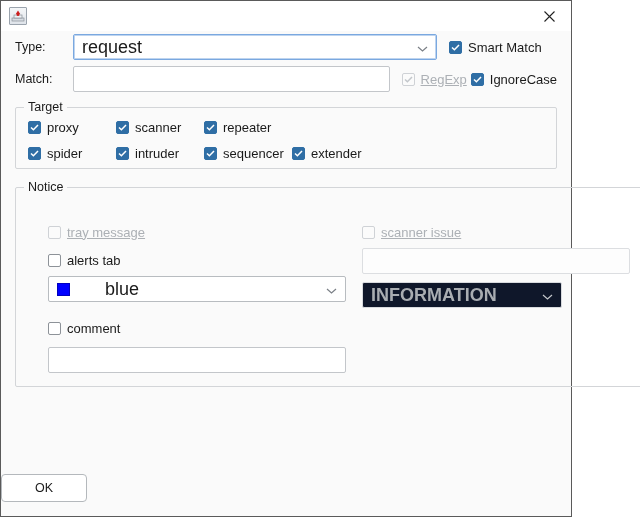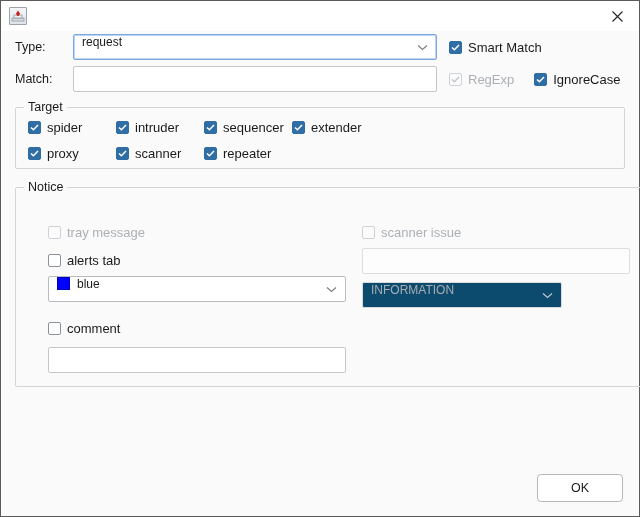--- a/index.html
+++ b/index.html
@@ -13,21 +13,21 @@
     font-size: 12.5px;
     color: #1a1a1a;
     background: #ffffff;
     overflow: hidden;
   }
 
   
   .window {
     position: absolute;
     left: 0; top: 0;
-    width: 640px;
+    width: 572px;
     height: 517px;
     box-sizing: border-box;
     border: 1px solid #5a5a5a;
     background: #fafafa;
     display: flex;
     flex-direction: column;
   }
 
   
   .titlebar {
@@ -88,43 +88,44 @@
 
   
   .combo {
     position: relative;
     box-sizing: border-box;
     height: 26px;
     background: #ffffff;
     border: 1px solid #b8bcc0;
     border-radius: 2px;
     display: flex;
-    align-items: flex-start;
+    align-items: center;
     padding: 0 24px 0 8px;
-    font-size: 12px;
+    font-size: 18px;
     color: #1a1a1a;
     cursor: pointer;
     user-select: none;
   }
   .combo.focused {
     border: 1px solid #7aa8e0;
     box-shadow: 0 0 0 1px #bed4ef inset;
   }
   .combo .chev {
     position: absolute;
     right: 8px;
     top: 50%;
     transform: translateY(-50%);
     pointer-events: none;
   }
   .combo.disabled {
-    background: #0c4a6e;
+    background: #0f172a;
     border: 1px solid #d8dade;
     color: #a9adb2;
     cursor: default;
+    font-weight: bold;
   }
 
   
   .textfield {
     box-sizing: border-box;
     height: 26px;
     background: #ffffff;
     border: 1px solid #c3c6ca;
     border-radius: 2px;
     padding: 0 6px;
@@ -171,21 +172,21 @@
     align-items: center;
     justify-content: center;
   }
   .cb.checked .box {
     background: #2f6ea5;
     border-color: #2f6ea5;
   }
   .cb.checked .box svg { display: block; }
   .cb .box svg { display: none; }
 
-  .cb.disabled { color: #acb0b5; cursor: default; }
+  .cb.disabled { color: #acb0b5; cursor: default; text-decoration: underline; }
   .cb.disabled .box { border-color: #cfd2d6; background: #fbfbfb; }
   .cb.disabled.checked .box {
     background: #fbfbfb;
     border-color: #cfd2d6;
   }
   .cb.disabled.checked .box svg path { stroke: #c2c6ca; }
 
   
   .group {
     position: relative;
@@ -229,33 +230,32 @@
     padding-left: 16px;
     box-sizing: border-box;
   }
   .notice-col-right {
     flex: 1;
     padding-right: 16px;
     box-sizing: border-box;
   }
   .n-row { height: 28px; display: flex; align-items: center; }
   .n-row.tall { height: 30px; }
-  .highlight-combo { width: 298px; }
+  .highlight-combo { width: 298px; gap: 28px; }
   .comment-field { width: 298px; margin-top: 5px; }
   .issue-field { width: 268px; }
   .issue-combo { width: 200px; }
 
   
   .footer {
     height: 56px;
     min-height: 56px;
     background: #fafafa;
     display: flex;
     align-items: center;
-    justify-content: flex-end;
     padding-right: 16px;
     gap: 14px;
     box-sizing: border-box;
   }
   .btn {
     width: 86px;
     height: 28px;
     background: #ffffff;
     border: 1px solid #b4b8bc;
     border-radius: 4px;
@@ -324,93 +324,93 @@
       <input class="textfield match-field" type="text" value="" style="">
       <div class="right-opts">
         <label class="cb checked disabled">
           <span class="box">
             <svg width="9" height="7" viewBox="0 0 9 7">
               <path d="M1 3.5 L3.4 5.8 L8 1" stroke="#c2c6ca" stroke-width="1.5" fill="none"></path>
             </svg>
           </span>
           <span>RegExp</span>
         </label>
-        <label class="cb checked" style="margin-left:20px">
+        <label class="cb checked" style="margin-left:4px">
           <span class="box">
             <svg width="9" height="7" viewBox="0 0 9 7">
               <path d="M1 3.5 L3.4 5.8 L8 1" stroke="#ffffff" stroke-width="1.5" fill="none"></path>
             </svg>
           </span>
           <span>IgnoreCase</span>
         </label>
       </div>
     </div>
 
     <fieldset class="group" id="target-group" style="padding:0;margin-left:0;margin-right:0;">
       <legend class="legend" style="position:absolute">Target</legend>
 
       <div class="target-row">
         <label class="cb checked" style="width:88px">
           <span class="box">
             <svg width="9" height="7" viewBox="0 0 9 7">
                 <path d="M1 3.5 L3.4 5.8 L8 1" stroke="#ffffff" stroke-width="1.5" fill="none"></path>
               </svg>
           </span>
-          <span>spider</span>
+          <span>proxy</span>
         </label>
         <label class="cb checked" style="width:88px">
           <span class="box">
             <svg width="9" height="7" viewBox="0 0 9 7">
                 <path d="M1 3.5 L3.4 5.8 L8 1" stroke="#ffffff" stroke-width="1.5" fill="none"></path>
               </svg>
           </span>
-          <span>intruder</span>
+          <span>scanner</span>
         </label>
         <label class="cb checked" style="width:88px">
           <span class="box">
             <svg width="9" height="7" viewBox="0 0 9 7">
                 <path d="M1 3.5 L3.4 5.8 L8 1" stroke="#ffffff" stroke-width="1.5" fill="none"></path>
               </svg>
           </span>
-          <span>sequencer</span>
-        </label>
-        <label class="cb checked">
-          <span class="box">
-            <svg width="9" height="7" viewBox="0 0 9 7">
-                <path d="M1 3.5 L3.4 5.8 L8 1" stroke="#ffffff" stroke-width="1.5" fill="none"></path>
-              </svg>
-          </span>
-          <span>extender</span>
+          <span>repeater</span>
         </label>
       </div>
 
       <div class="target-row">
         <label class="cb checked" style="width:88px">
           <span class="box">
             <svg width="9" height="7" viewBox="0 0 9 7">
                 <path d="M1 3.5 L3.4 5.8 L8 1" stroke="#ffffff" stroke-width="1.5" fill="none"></path>
               </svg>
           </span>
-          <span>proxy</span>
+          <span>spider</span>
         </label>
         <label class="cb checked" style="width:88px">
           <span class="box">
             <svg width="9" height="7" viewBox="0 0 9 7">
                 <path d="M1 3.5 L3.4 5.8 L8 1" stroke="#ffffff" stroke-width="1.5" fill="none"></path>
               </svg>
           </span>
-          <span>scanner</span>
+          <span>intruder</span>
         </label>
         <label class="cb checked" style="width:88px">
           <span class="box">
             <svg width="9" height="7" viewBox="0 0 9 7">
                 <path d="M1 3.5 L3.4 5.8 L8 1" stroke="#ffffff" stroke-width="1.5" fill="none"></path>
               </svg>
           </span>
-          <span>repeater</span>
+          <span>sequencer</span>
+        </label>
+        <label class="cb checked">
+          <span class="box">
+            <svg width="9" height="7" viewBox="0 0 9 7">
+                <path d="M1 3.5 L3.4 5.8 L8 1" stroke="#ffffff" stroke-width="1.5" fill="none"></path>
+              </svg>
+          </span>
+          <span>extender</span>
         </label>
       </div>
     </fieldset>
 
     <fieldset class="group" id="notice-group" style="padding:16px;margin-left:0;margin-right:0;">
       <legend class="legend" style="position:absolute">Notice</legend>
 
       <div class="notice-body">
 
         <div class="notice-col-left">

